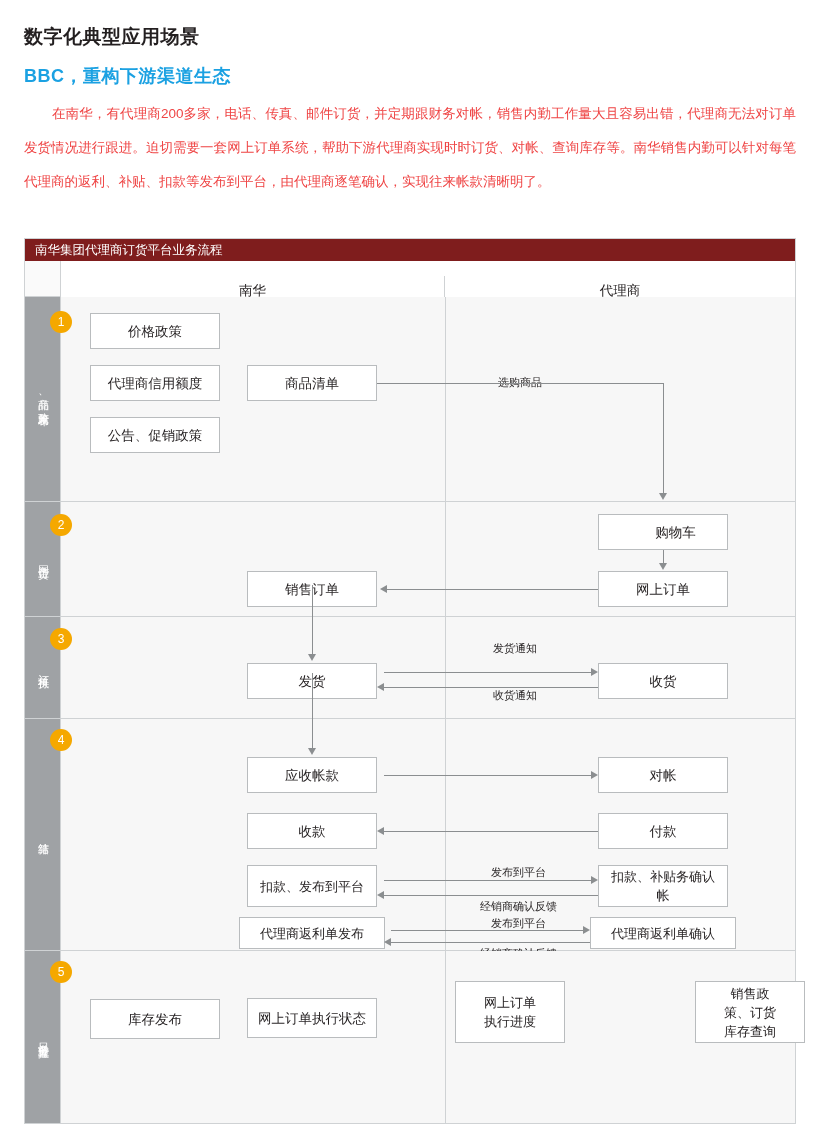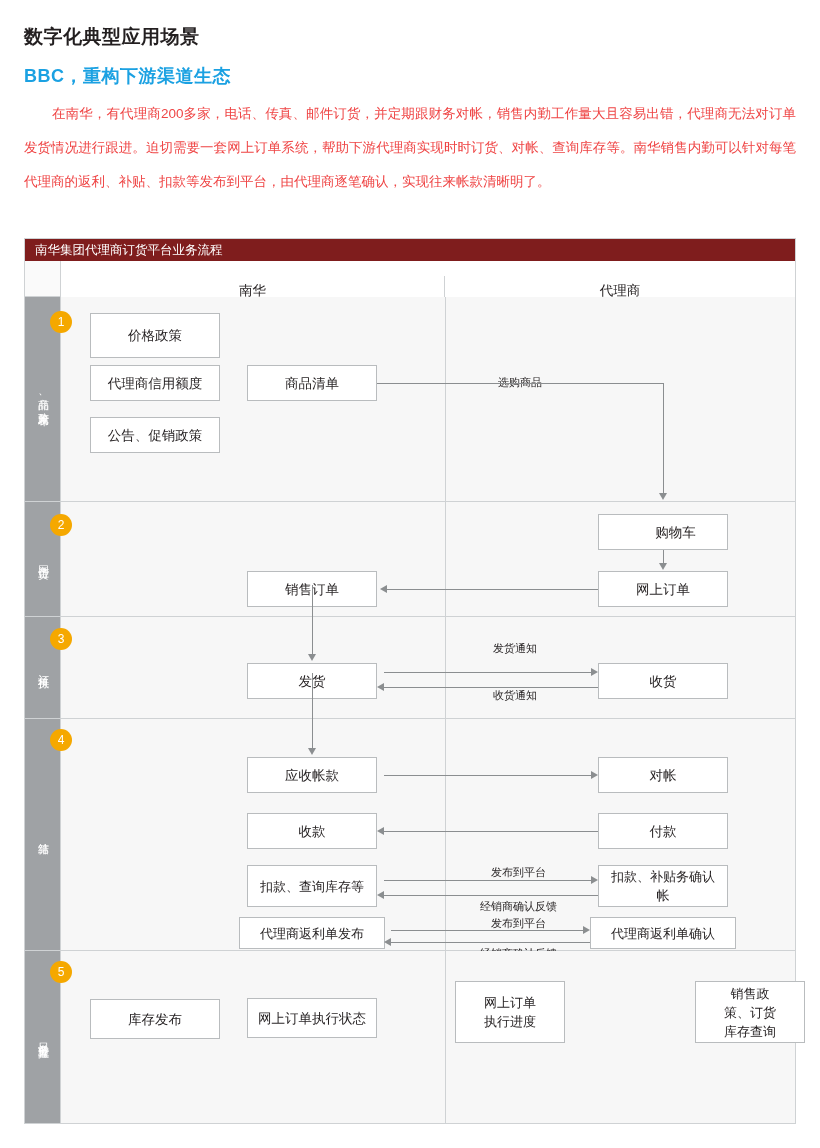--- a/index.html
+++ b/index.html
@@ -128,21 +128,21 @@
 
     <div class="band" style="top:58px;height:205px;">
       <div class="body"></div>
       <div class="railcell">
         <div class="rail-label">商品、政策发布</div>
       </div>
       <div class="vsplit"></div>
 
       <div class="stepnum" style="left:25px;top:14px;">1</div>
 
-      <div class="box" style="left:65px;top:16px;width:130px;height:45px;">价格政策</div>
+      <div class="box" style="left:65px;top:16px;width:130px;height:36px;">价格政策</div>
       <div class="box" style="left:65px;top:68px;width:130px;height:36px;">代理商信用额度</div>
       <div class="box" style="left:65px;top:120px;width:130px;height:36px;">公告、促销政策</div>
       <div class="box" style="left:222px;top:68px;width:130px;height:36px;">商品清单</div>
 
       <div class="label" style="left:473px;top:78px;">选购商品</div>
 
       <div class="line hline" style="left:352px;top:86px;width:286px;"></div>
       <div class="line vline" style="left:638px;top:86px;height:113px;"></div>
       <div class="arrow arr-down" style="left:634px;top:196px;"></div>
     </div>
@@ -200,21 +200,21 @@
       <div class="vsplit"></div>
 
       <div class="stepnum" style="left:25px;top:10px;">4</div>
 
       <div class="box" style="left:222px;top:38px;width:130px;height:36px;">应收帐款</div>
       <div class="box" style="left:573px;top:38px;width:130px;height:36px;">对帐</div>
 
       <div class="box" style="left:222px;top:94px;width:130px;height:36px;">收款</div>
       <div class="box" style="left:573px;top:94px;width:130px;height:36px;">付款</div>
 
-      <div class="box small" style="left:222px;top:146px;width:130px;height:42px;padding:0 6px;">扣款、查询库存等</div>
+      <div class="box small" style="left:222px;top:146px;width:130px;height:42px;padding:0 6px;">扣款、发布到平台</div>
       <div class="box small" style="left:573px;top:146px;width:130px;height:42px;padding:0 6px;">扣款、补贴务确认帐</div>
 
       <div class="box small" style="left:214px;top:198px;width:146px;height:32px;">代理商返利单发布</div>
       <div class="box small" style="left:565px;top:198px;width:146px;height:32px;">代理商返利单确认</div>
 
       <div class="label" style="left:466px;top:146px;">发布到平台</div>
       <div class="label" style="left:455px;top:180px;">经销商确认反馈</div>
       <div class="label" style="left:466px;top:197px;">发布到平台</div>
       <div class="label" style="left:455px;top:227px;">经销商确认反馈</div>
 

